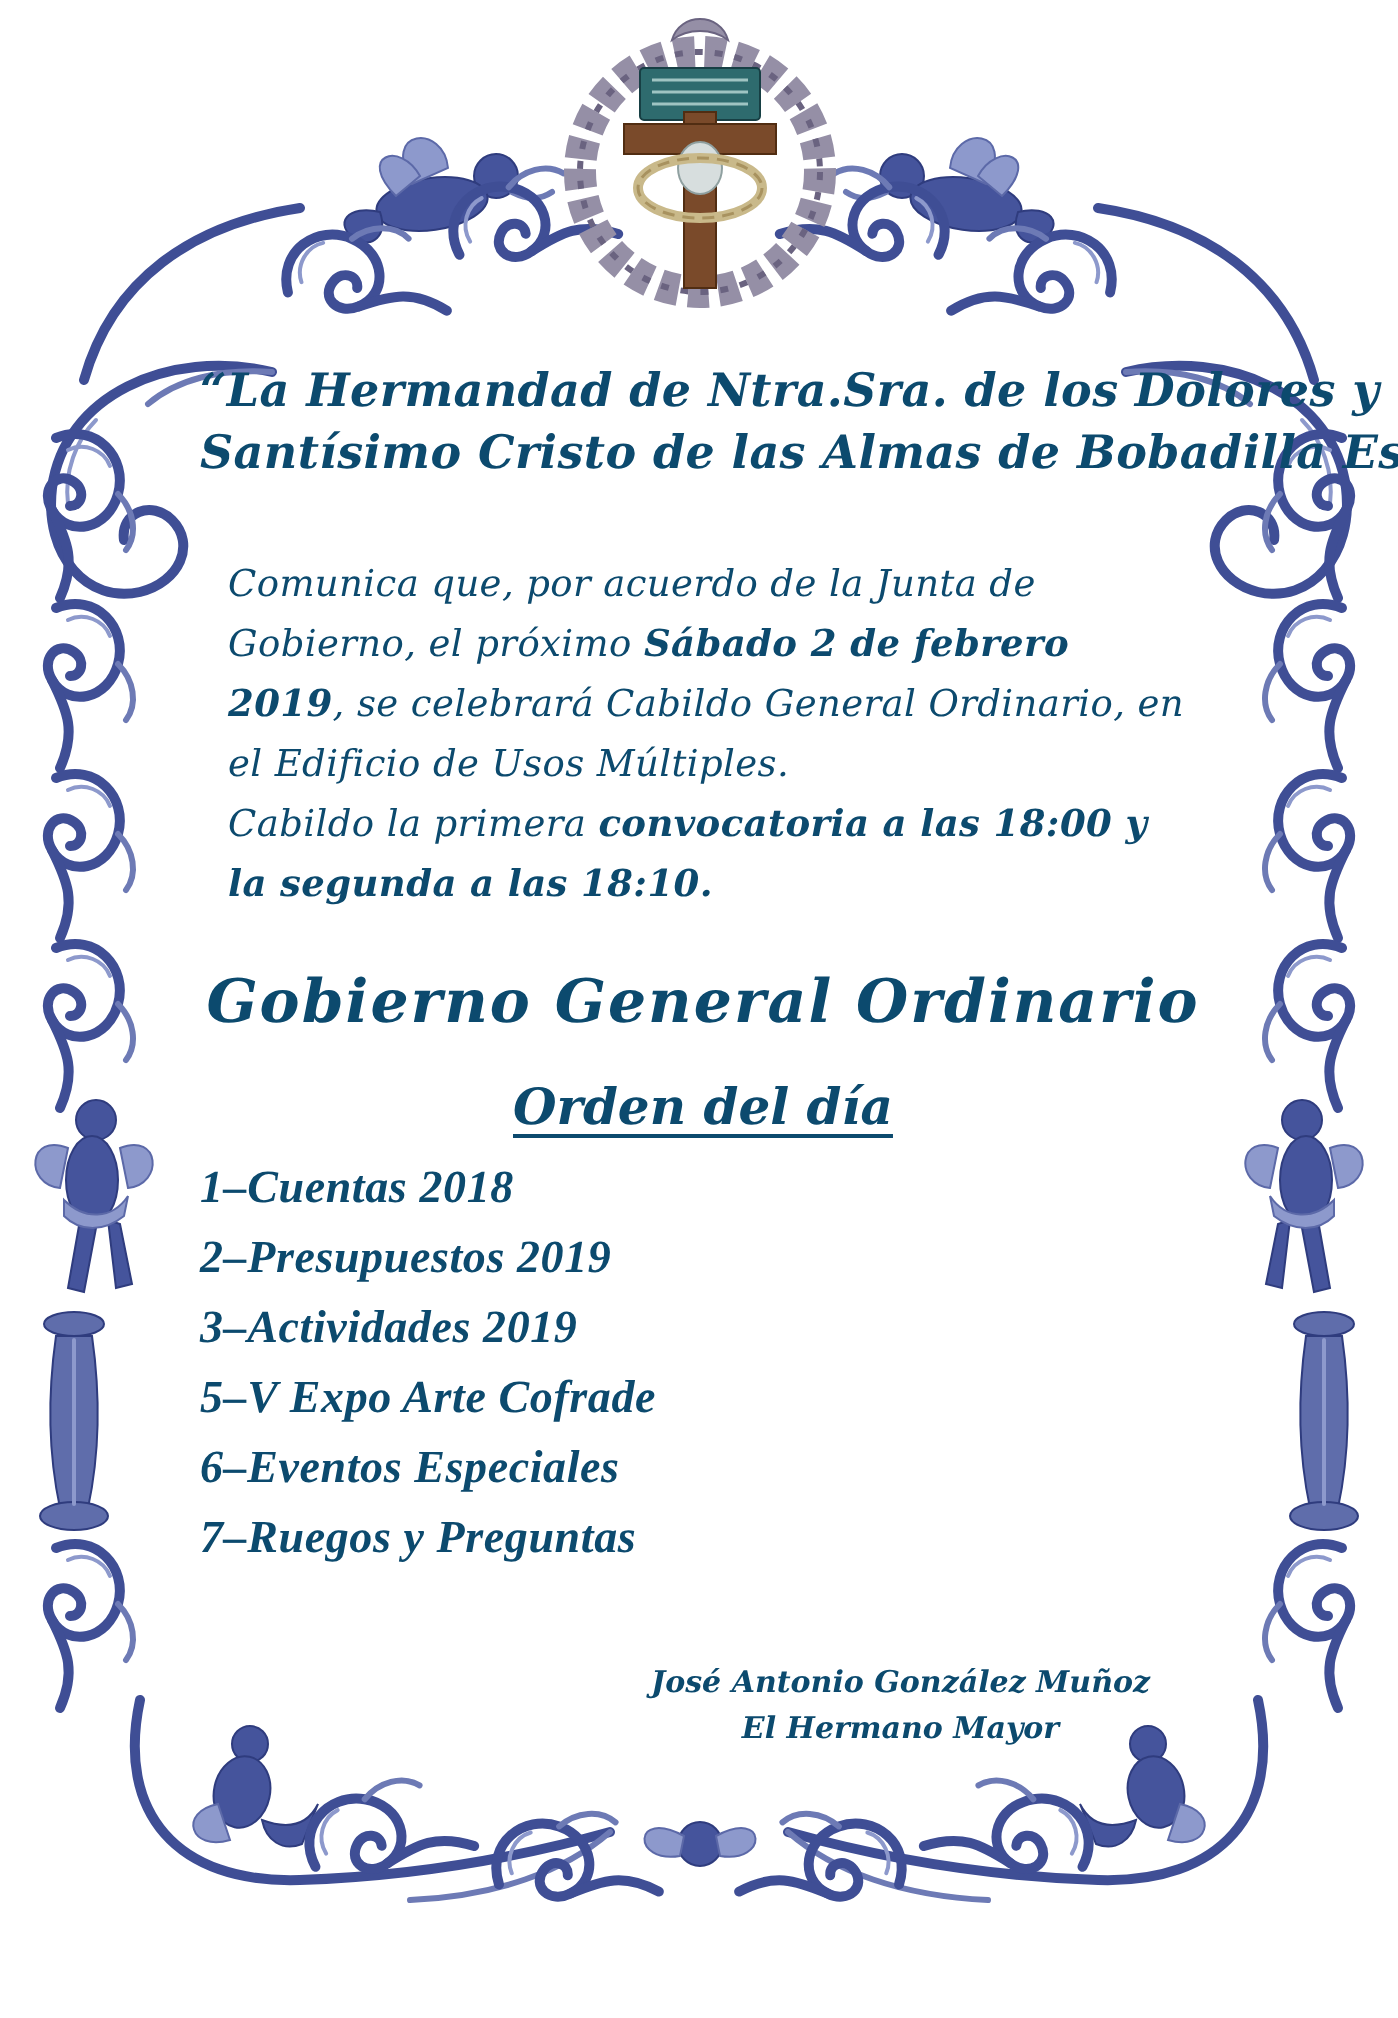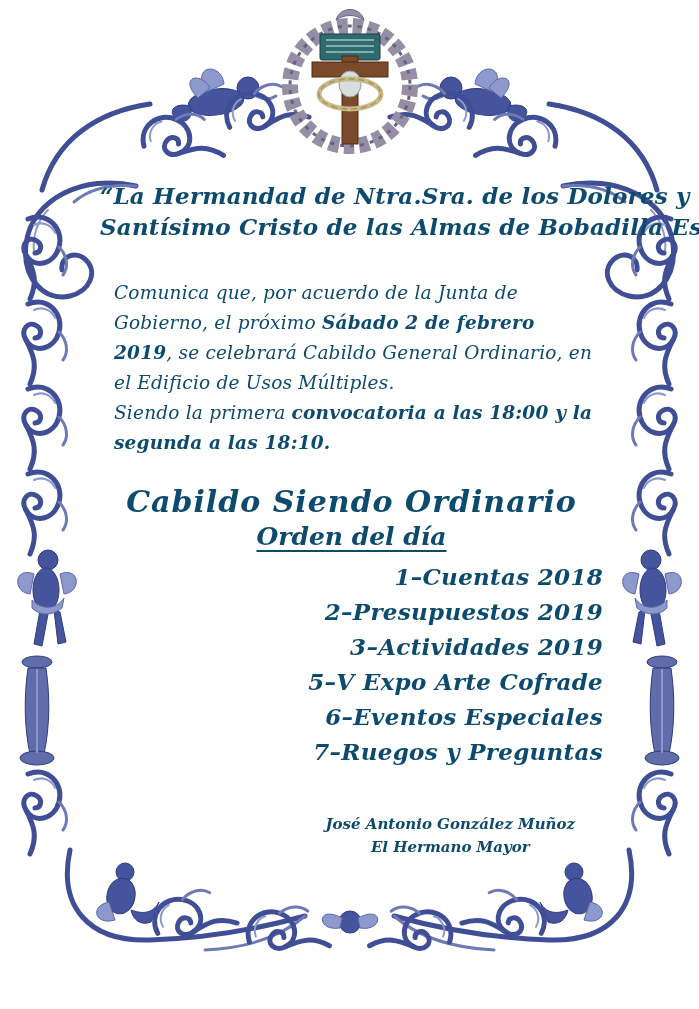--- a/index.html
+++ b/index.html
@@ -27,26 +27,26 @@
   .body-par{
     margin:36px 4px 0 14px;font-size:18.5px;line-height:1.62;
     text-align:left;letter-spacing:.2px;
   }
   .body-par b{font-weight:bold;}
   .main-heading{
     margin-top:26px;text-align:center;font-size:30px;font-weight:bold;
     letter-spacing:1px;white-space:nowrap;
   }
   .agenda-title{
-    margin-top:3px;text-align:center;font-size:25px;font-weight:bold;
+    margin-top:20px;text-align:center;font-size:25px;font-weight:bold;
   }
   .agenda-title span{
     text-decoration:underline;text-underline-offset:5px;text-decoration-thickness:2px;
   }
-  .agenda-list{margin-top:8px;text-align:right;}
+  .agenda-list{margin-top:8px;text-align:left;font-family:Liberation Serif, serif;}
   .agenda-item{font-size:23px;font-weight:bold;line-height:35px;letter-spacing:.3px;}
   .signature{
     margin:44px 28px 0 auto;width:max-content;text-align:center;
     font-size:15px;font-weight:bold;line-height:1.55;
   }
 </style>
 </head>
 <body>
 
 <svg class="border-svg" viewBox="0 0 699 1009" xmlns="http://www.w3.org/2000/svg">
@@ -179,23 +179,23 @@
     <ellipse cx="0" cy="8" rx="31" ry="15" fill="none" stroke="#a8925f" stroke-width="1.5" stroke-dasharray="6 4"></ellipse>
   </g>
 </svg>
 
 <div class="content">
   <div class="title">
     <div>“La Hermandad de Ntra.Sra. de los Dolores y</div>
     <div>Santísimo Cristo de las Almas de Bobadilla Estación”</div>
   </div>
 
-  <p class="body-par"><span>Comunica que, por acuerdo de la Junta de Gobierno, el próximo </span><b>Sábado 2 de febrero 2019</b><span>, se celebrará Cabildo General Ordinario, en el Edificio de Usos Múltiples.</span><br><span>Siendo la primera </span><b>convocatoria a las 18:00 y la segunda a las 18:10.</b></p>
-
-  <div class="main-heading">Cabildo Siendo Ordinario</div>
+  <p class="body-par"><span>Comunica que, por acuerdo de la Junta de Gobierno, el próximo </span><b>Sábado 2 de febrero 2019</b><span>, se celebrará Cabildo General Ordinario, en el Edificio de Usos Múltiples.</span><br><span>Cabildo la primera </span><b>convocatoria a las 18:00 y la segunda a las 18:10.</b></p>
+
+  <div class="main-heading">Gobierno General Ordinario</div>
 
   <div class="agenda-title">
     <span>Orden del día</span>
   </div>
 
   <div class="agenda-list">
     <div class="agenda-item">1–Cuentas 2018</div>
     <div class="agenda-item">2–Presupuestos 2019</div>
     <div class="agenda-item">3–Actividades 2019</div>
     <div class="agenda-item">5–V Expo Arte Cofrade</div>

